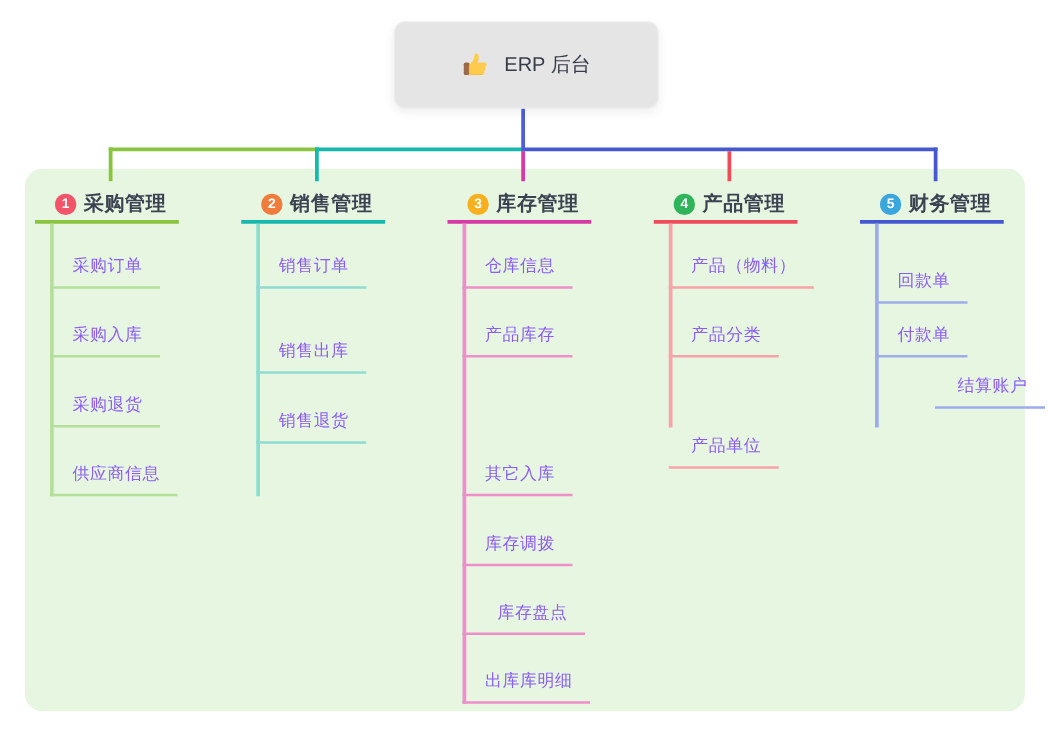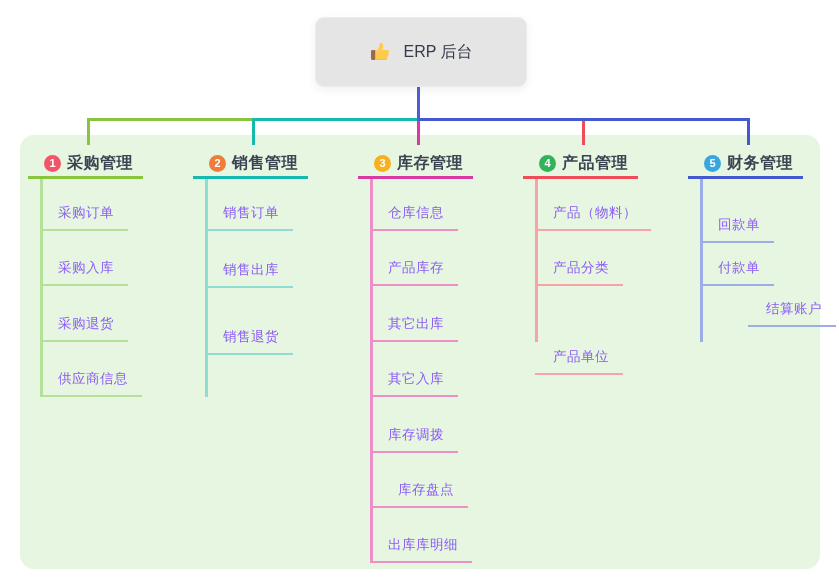--- a/index.html
+++ b/index.html
@@ -74,32 +74,31 @@
       <div class="child" style="top: 190.8px;">采购退货</div>
       <div class="child" style="top: 246.2px;">供应商信息</div>
     </div>
   <div class="branch" style="left: 193px; --main: #16b9ad; --light: #8edcd2; --badge: #f07c3c;">
     <div class="header">
       <span class="badge">2</span>
       <span class="title">销售管理</span>
     </div>
   <div class="trunk" style="height: 218.2px;"></div>
       <div class="child" style="top: 80px;">销售订单</div>
-      <div class="child" style="top: 137px; text-align: center;">销售出库</div>
+      <div class="child" style="top: 148px; text-align: center;">销售出库</div>
       <div class="child" style="top: 204px; text-align: center;">销售退货</div>
     </div>
   <div class="branch" style="left: 358px; --main: #d939a4; --light: #ef8fca; --badge: #f9b01e;">
     <div class="header">
       <span class="badge">3</span>
       <span class="title">库存管理</span>
     </div>
   <div class="trunk" style="height: 384.4px;"></div>
       <div class="child" style="top: 80px;">仓库信息</div>
       <div class="child" style="top: 135.4px;">产品库存</div>
-      <div class="child" style="top: 190.8px;">其它出库</div>
       <div class="child" style="top: 246.2px;">其它入库</div>
       <div class="child" style="top: 301.6px;">库存调拨</div>
       <div class="child" style="top: 357px; padding-left: 28px;">库存盘点</div>
       <div class="child" style="top: 412.4px;">出库库明细</div>
     </div>
   <div class="branch" style="left: 523px; --main: #f04b59; --light: #f7a3a9; --badge: #30b45a;">
     <div class="header">
       <span class="badge">4</span>
       <span class="title">产品管理</span>
     </div>

